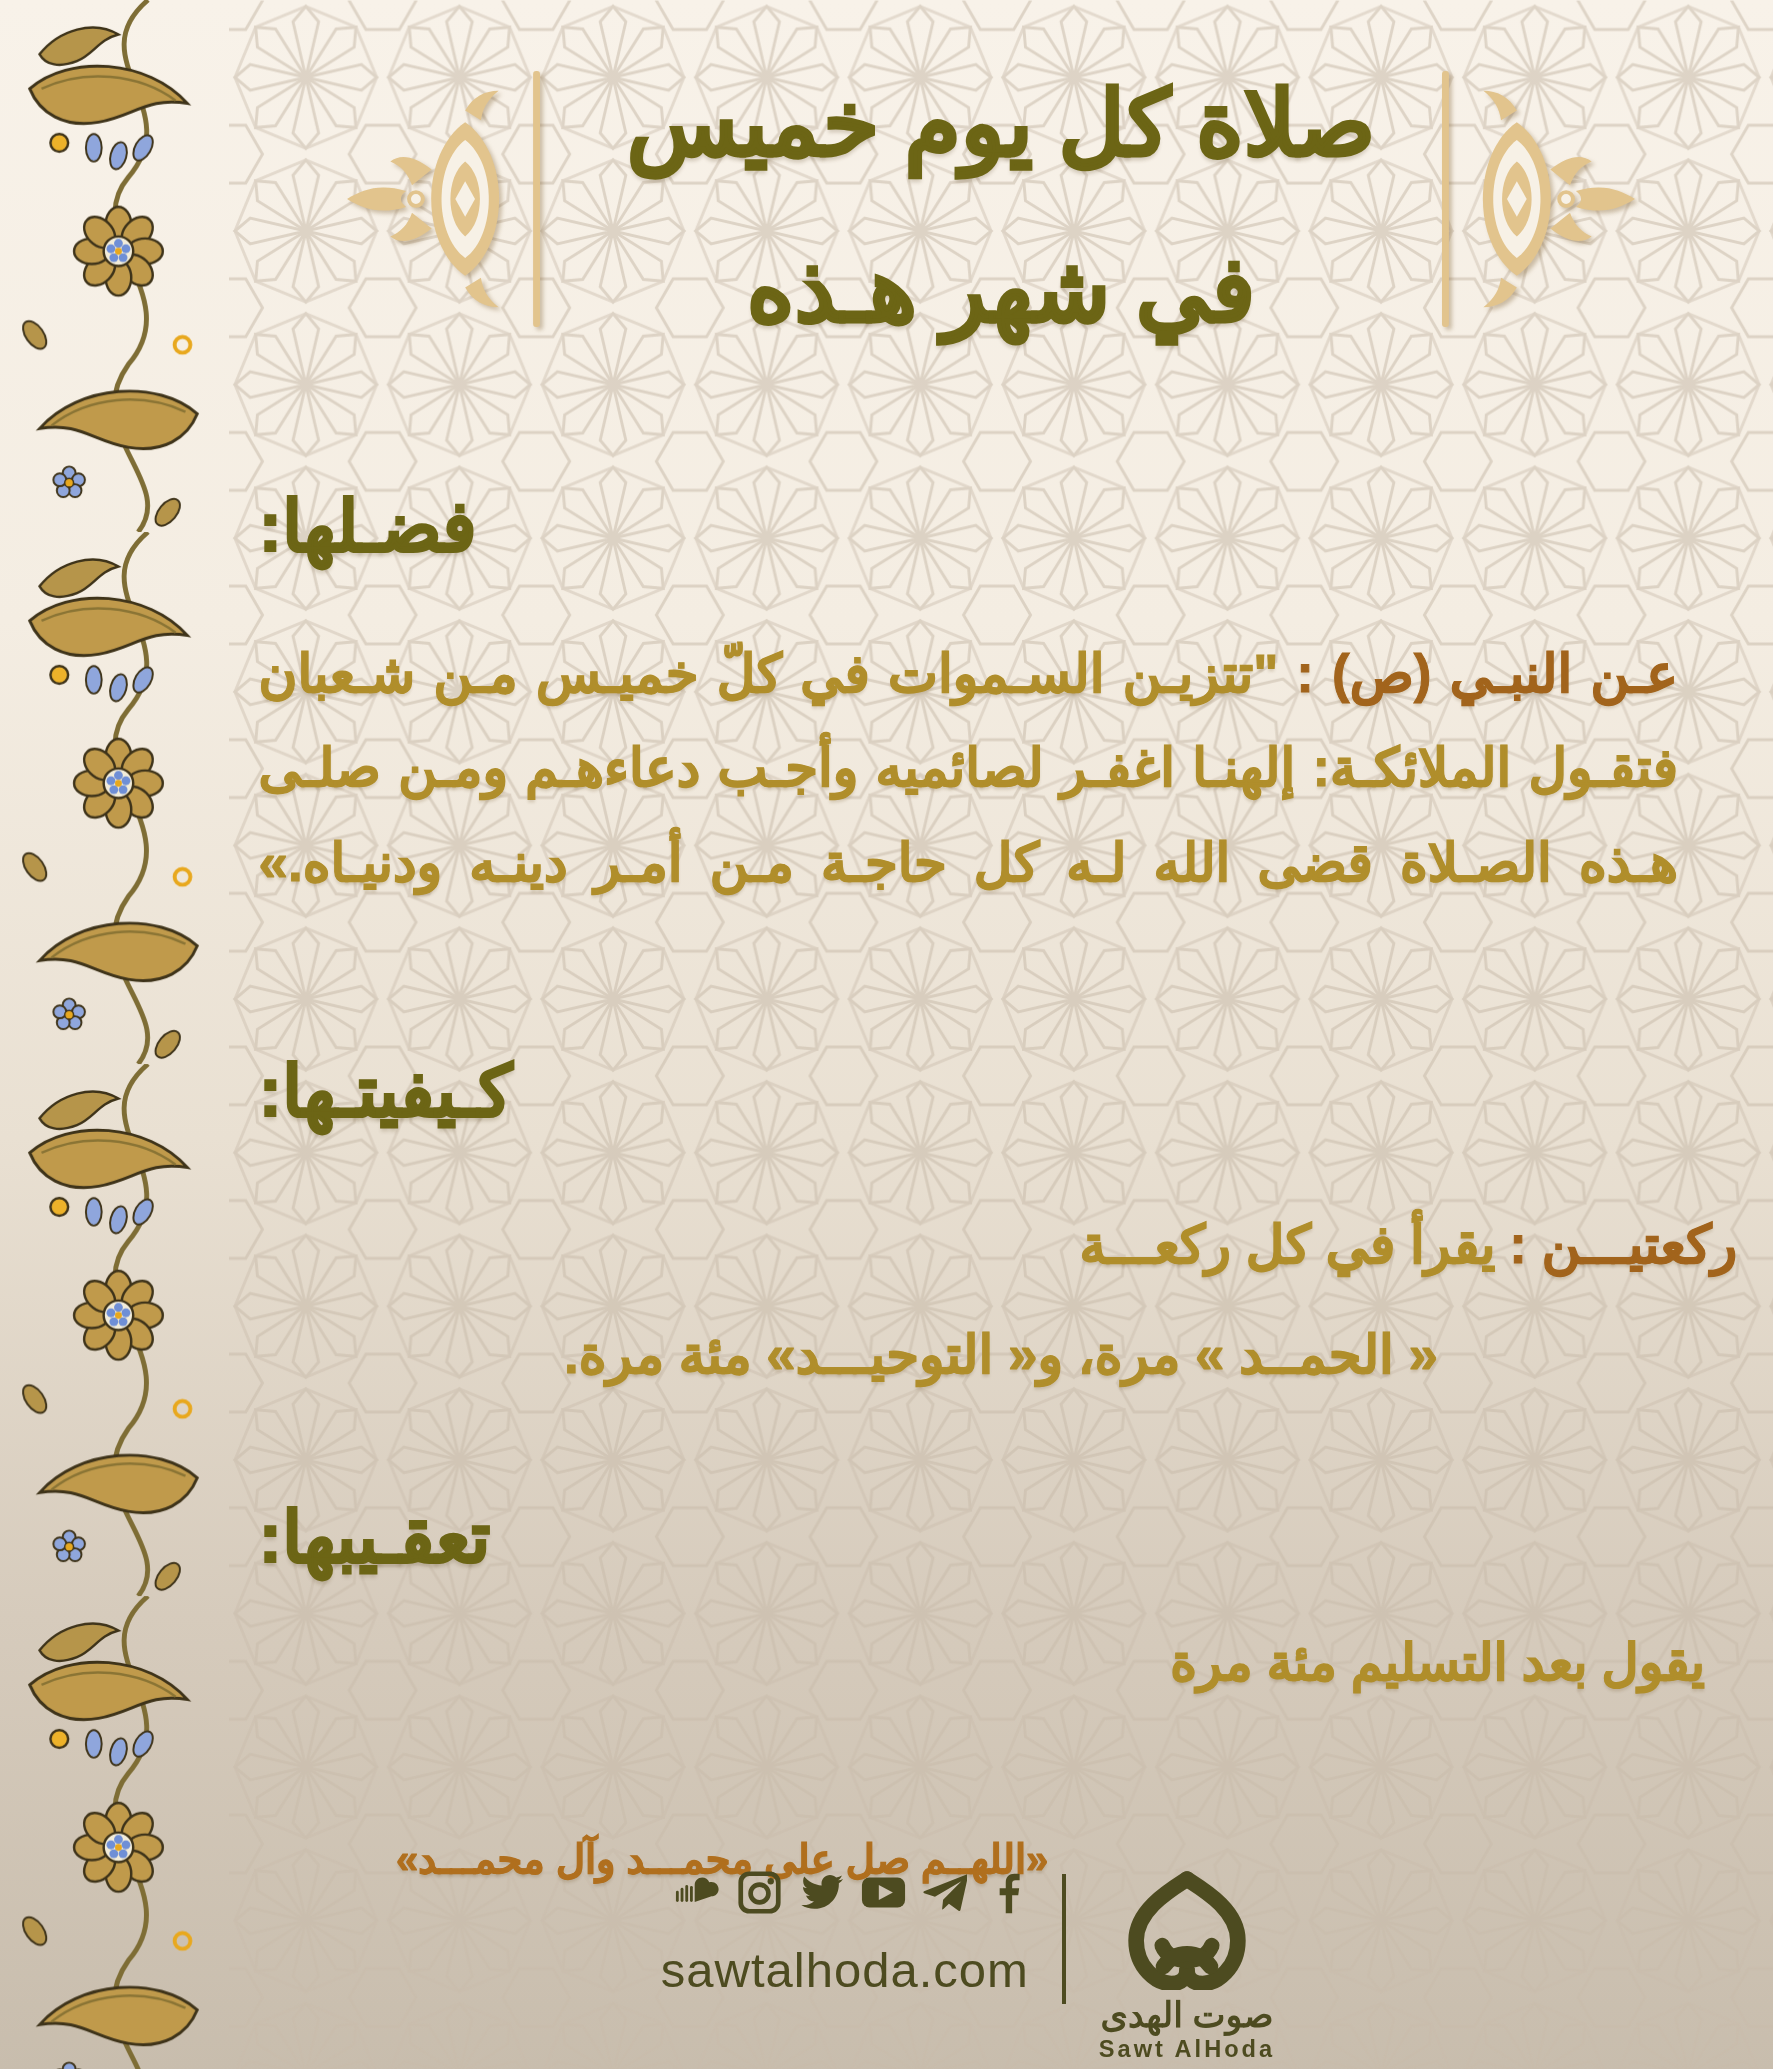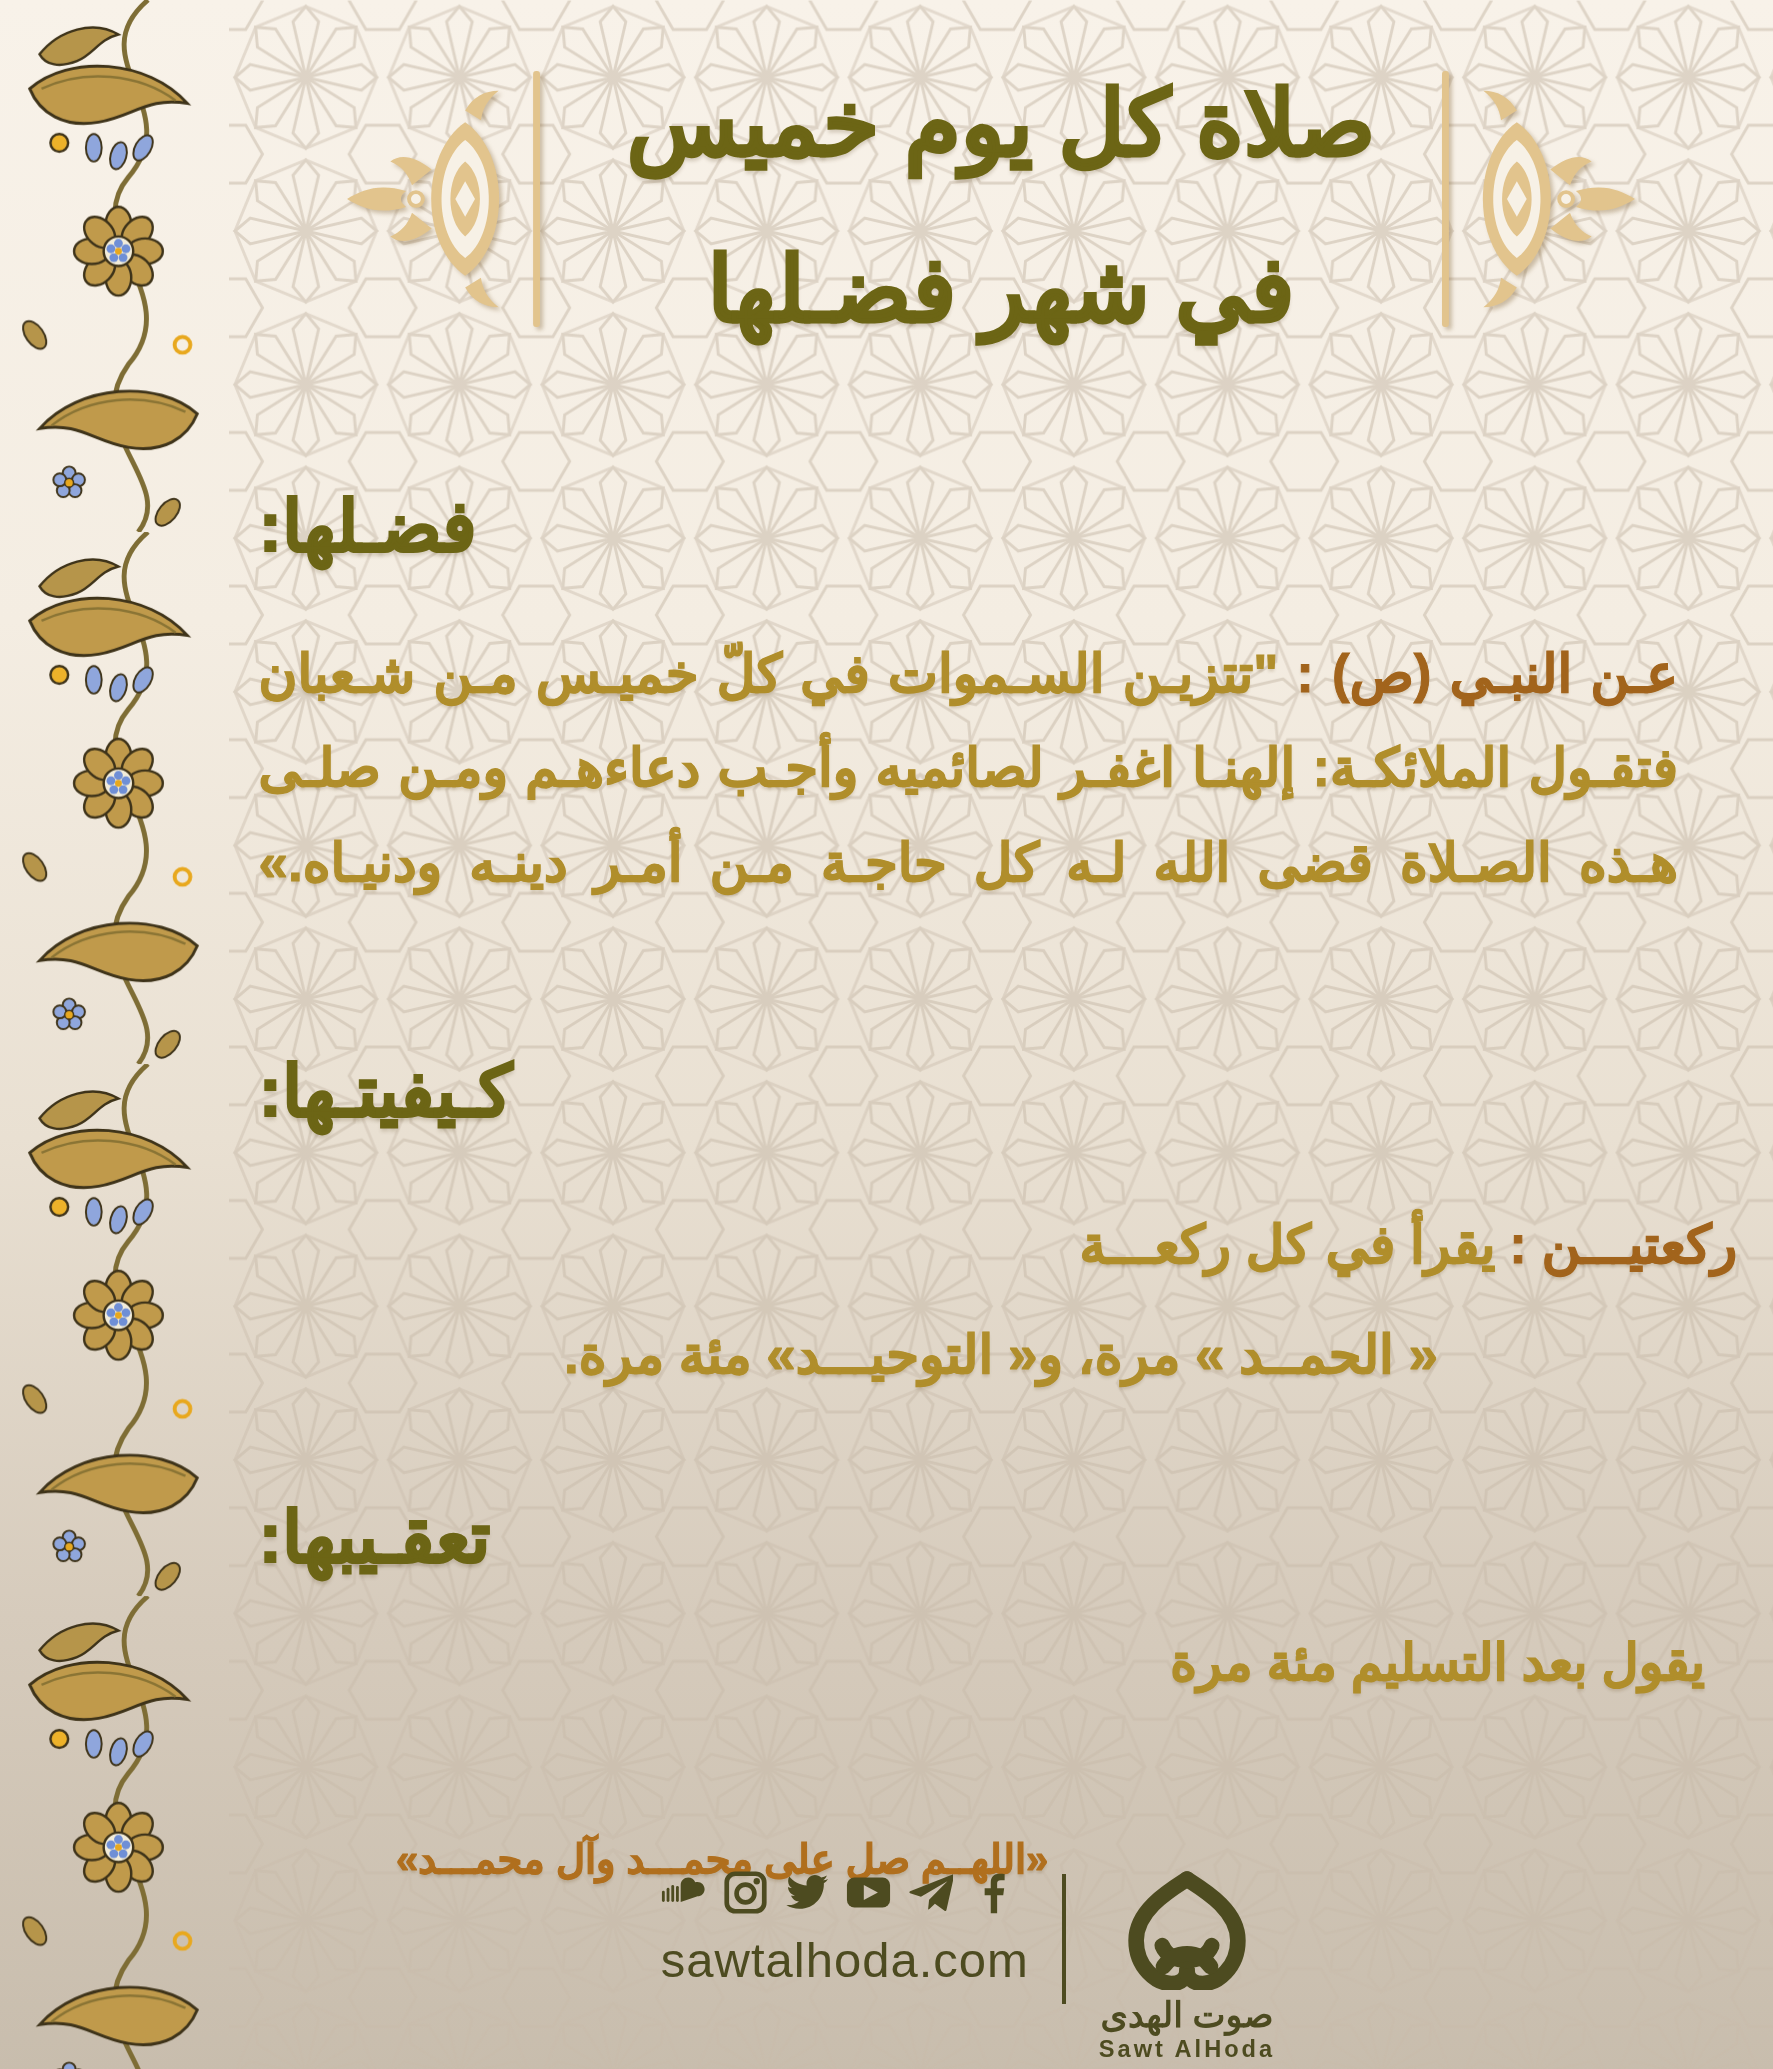--- a/index.html
+++ b/index.html
@@ -41,21 +41,21 @@
   .gold{color:#b08e2b;-webkit-text-stroke:1px #b08e2b;}
   .orange{color:#b06f1e;-webkit-text-stroke:1px #b06f1e;}
   .method-l1{top:1208px;text-align:right;padding-right:36px;}
   .method-l1 .intro{margin-left:13.8px;}
   .method-l2{top:1318px;text-align:center;}
   .follow-l1{top:1627px;text-align:right;padding-right:68px;font-size:51px;}
   .follow-l2{top:1831px;left:167px;text-align:left;font-size:40px;}
 
   .footer{position:absolute;top:1870px;left:0;right:0;display:flex;justify-content:center;
     align-items:flex-start;gap:33px;color:#4d4b20;transform:translateX(-33px);}
-  .social-col{display:flex;flex-direction:column;align-items:flex-start;gap:17px;}
+  .social-col{display:flex;flex-direction:column;align-items:flex-end;gap:27px;}
   .icons{display:flex;align-items:center;gap:16.7px;}
   .icon{display:inline-flex;}
   .website{font-size:49px;color:#4d4b20;letter-spacing:1px;}
   .divider{width:3.9px;height:130px;background:#4d4b20;margin-top:3.9px;}
   .logo-col{display:flex;flex-direction:column;align-items:center;line-height:1;}
   .logo-ar{font-size:35px;font-weight:bold;margin-top:3.9px;}
   .logo-en{font-size:23.6px;font-weight:bold;letter-spacing:3px;margin-top:5.9px;text-align:center;}
 </style>
 </head>
 <body>
@@ -167,21 +167,21 @@
           <path d="M112 100 C130 86 144 84 154 92 C144 96 136 104 132 116 Z"></path>
           <path d="M112 160 C130 174 144 176 154 168 C144 164 136 156 132 144 Z"></path>
           <circle cx="128" cy="130" r="7" fill="#f7f1e6" stroke="#e2c48d" stroke-width="4"></circle>
           <path d="M138 122 C164 114 182 120 198 130 C182 140 164 146 138 138 C145 133 145 127 138 122 Z"></path>
         </g>
       </svg>
     </div>
 
     <h1 class="title" dir="rtl">
       <span>صلاة كل يوم خميس</span>
-      <span>في شهر فضـلها</span>
+      <span>في شهر هـذه</span>
     </h1>
 
     <h2 class="heading h-virtue" dir="rtl">فضـلها:</h2>
 
     <p class="hadith" dir="rtl"><span class="intro">عـن النبـي (ص) :</span><span>"تتزيـن السـموات في كلّ خميـس مـن شـعبان فتقـول الملائكـة: إلهنـا اغفـر لصائميه وأجـب دعاءهـم ومـن صلـى هـذه الصـلاة قضى الله لـه كل حاجـة مـن أمـر دينـه ودنيـاه.»</span></p>
 
     <h2 class="heading h-method" dir="rtl">كـيفيتـها:</h2>
 
     <div class="line method-l1" dir="rtl"><span class="intro">ركعتيـــن :</span><span class="gold">يقرأ في كل ركعـــة</span></div>
 

